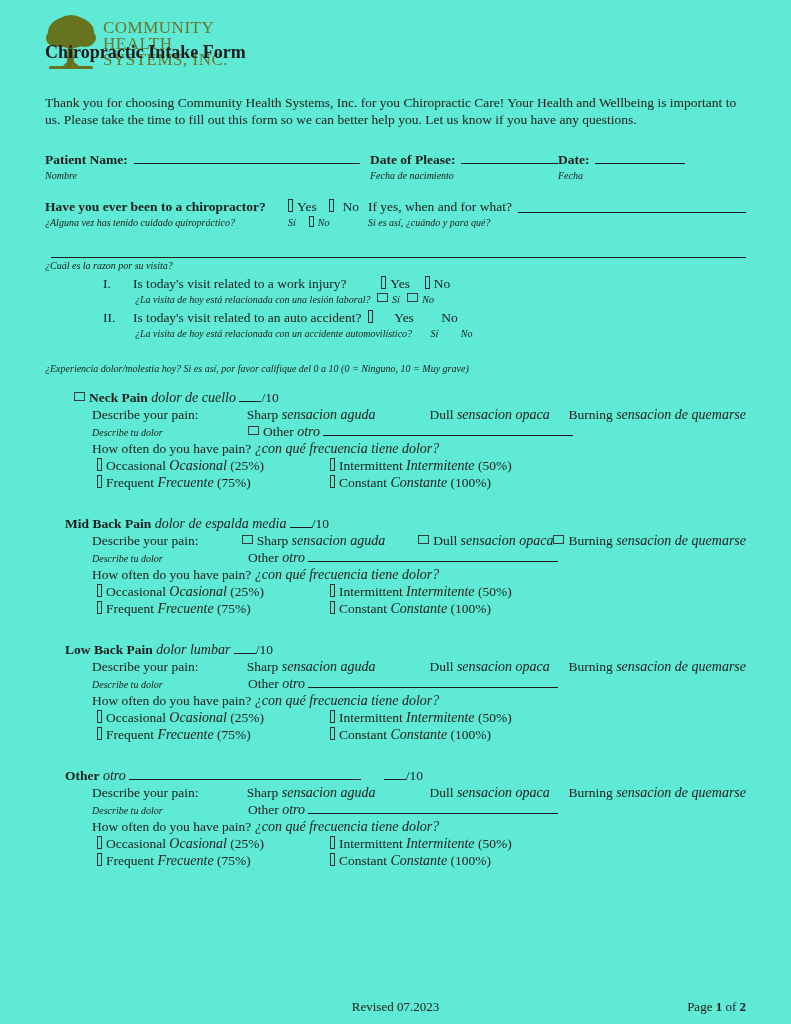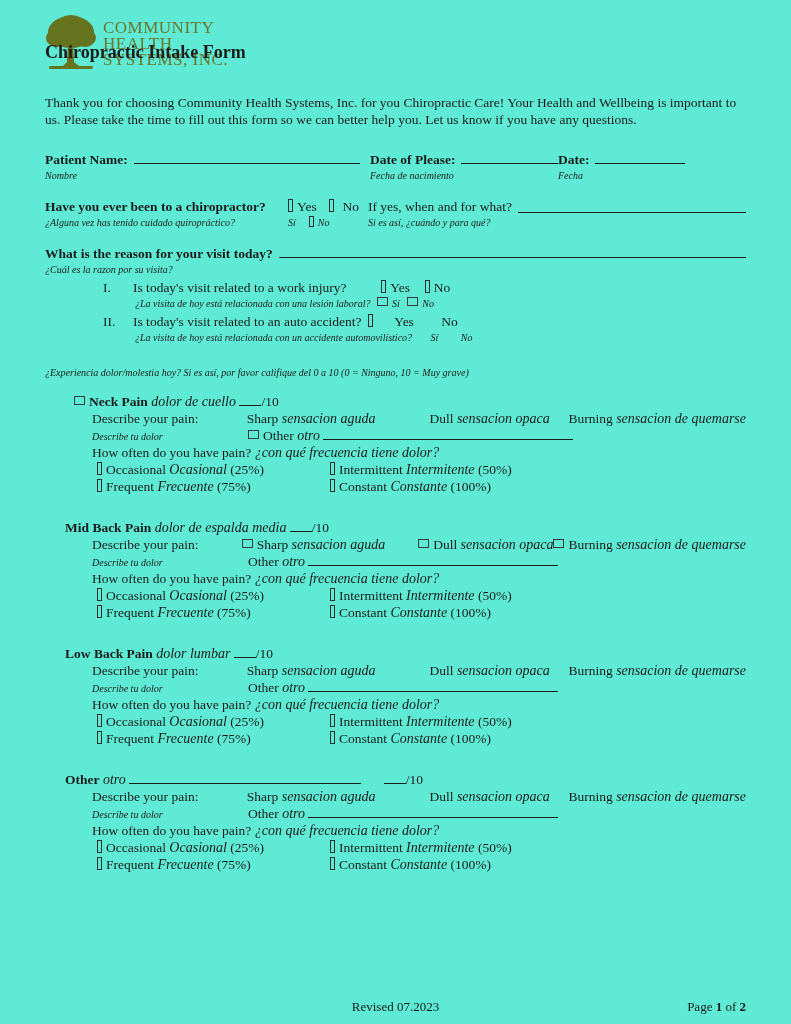--- a/index.html
+++ b/index.html
@@ -124,21 +124,20 @@
         <span>Sí</span>
         <span class="sp" style="width:8px"></span>
         <span class="cbb" style="height:9px"></span><span>No</span>
       </span>
       <span class="qC">Si es así, ¿cuándo y para qué?</span>
     </div>
   </div>
 
   <div class="reason">
     <div class="cols">
-      <span class="b nw">What is the reason for your visit today?</span>
       <span class="u-line grow" style="margin-left:6px"></span>
     </div>
     <div class="es-sm">¿Cuál es la razon por su visita?</div>
 
     <div class="ritem">
       <span class="num">I.</span><span>Is today's visit related to a work injury?</span>
       <span class="sp" style="width:28px"></span>
       <span class="cbb"></span><span>Yes</span>
       <span class="sp" style="width:8px"></span>
       <span class="cbb"></span><span>No</span>

